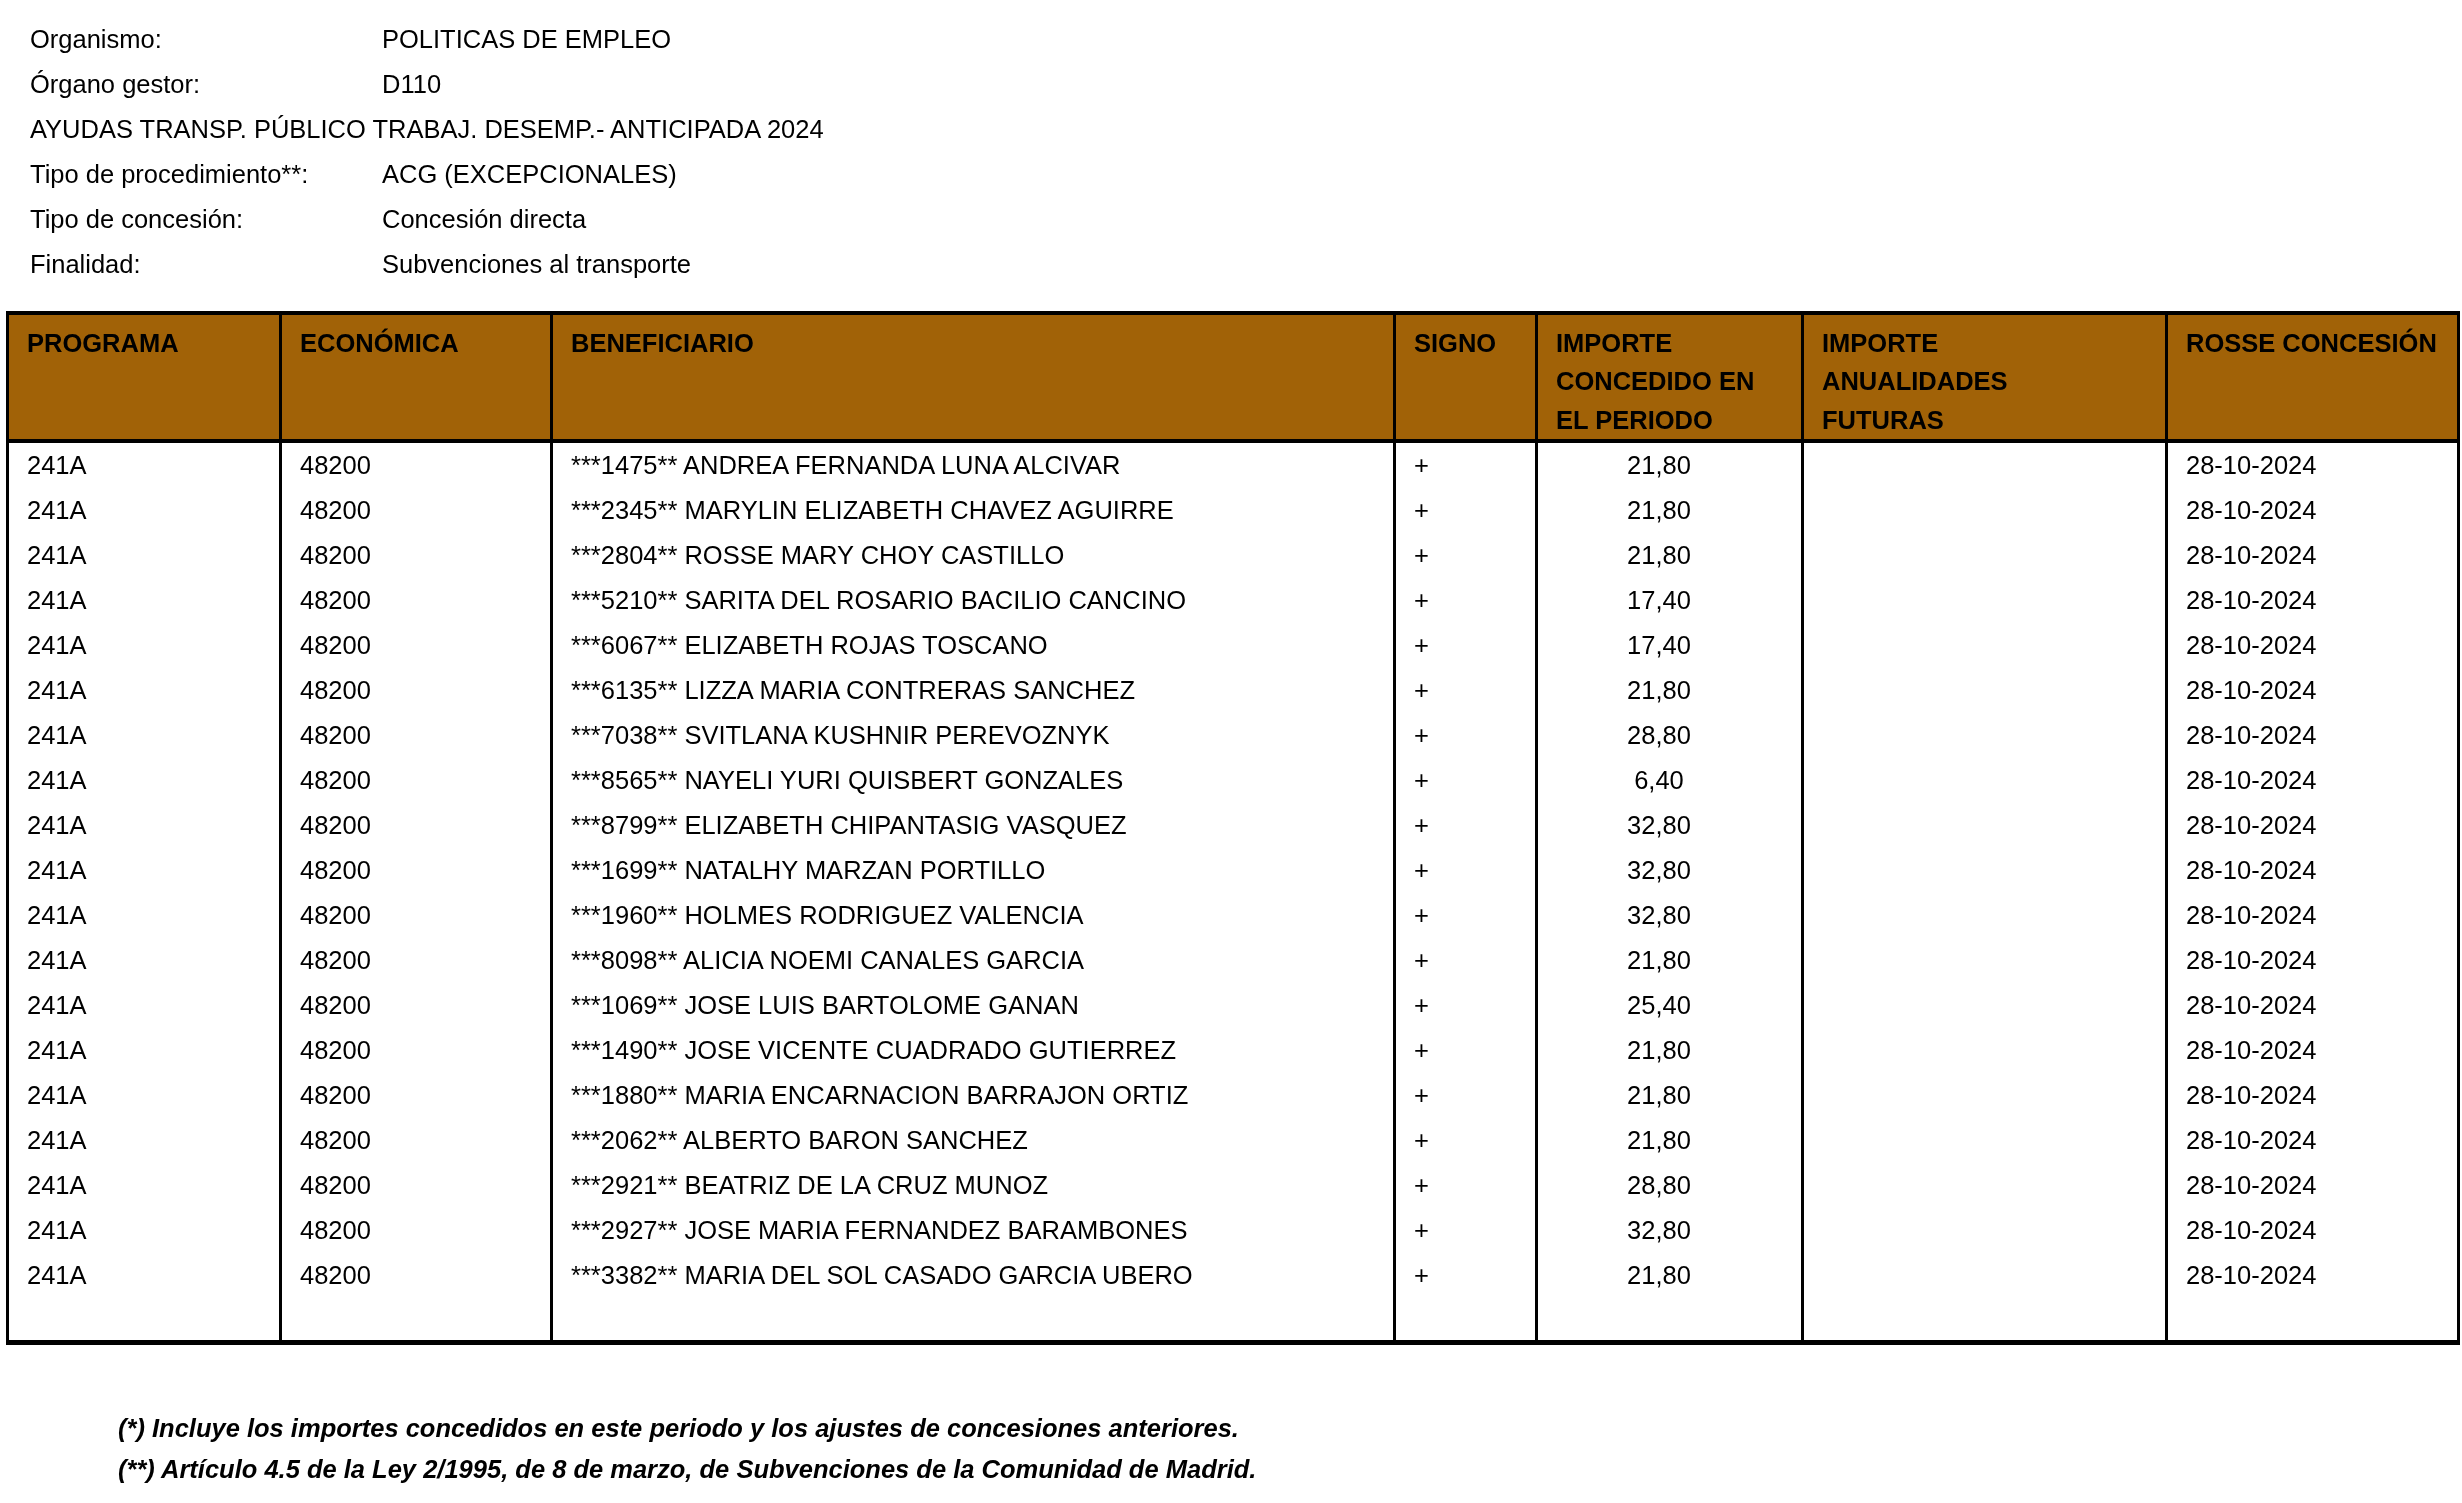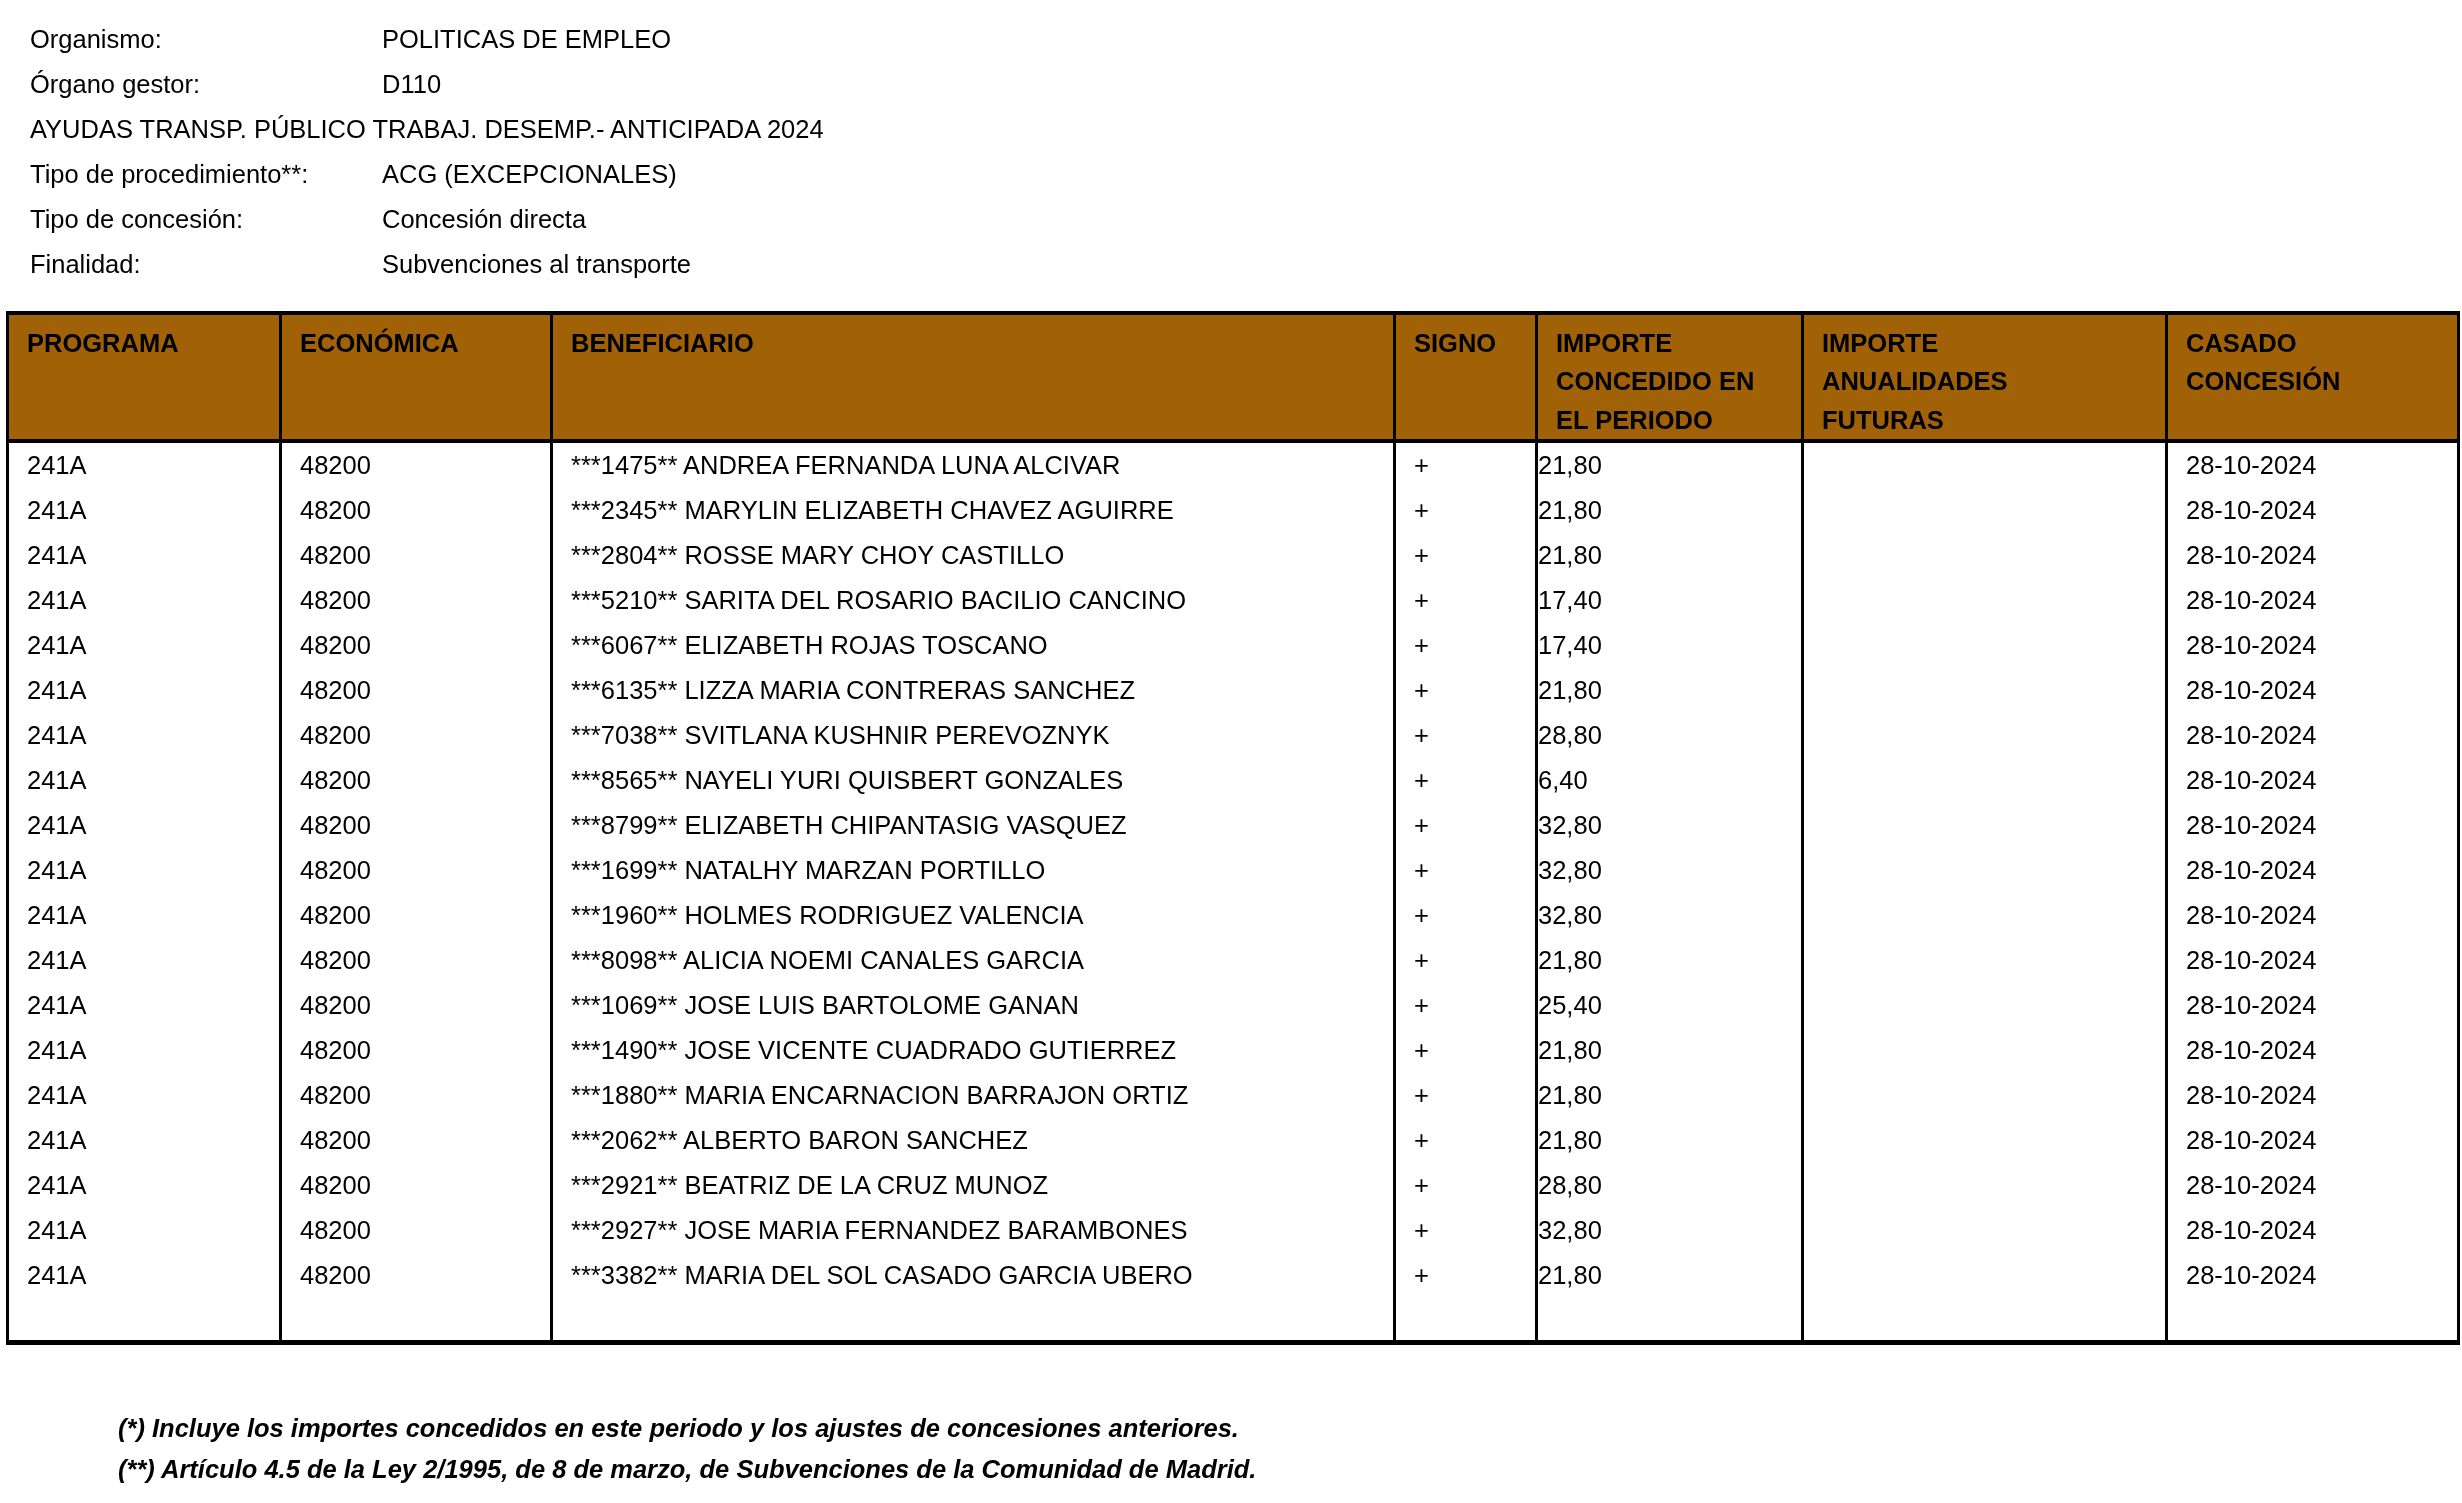--- a/index.html
+++ b/index.html
@@ -77,21 +77,21 @@
     line-height: 1.5;
   }
   table.grants tbody td {
     height: 45px;
     line-height: 45px;
     vertical-align: middle;
     padding: 0 0 0 18px;
     font-weight: normal;
   }
   table.grants tbody td.c-importe {
-    text-align: left;
+    text-align: center;
     padding: 0 21px 0 0;
   }
   table.grants tbody td.c-anualidades {
     padding: 0;
   }
   table.grants tbody tr.spacer-row td {
     height: 42px;
     line-height: 42px;
   }
 
@@ -158,21 +158,21 @@
           <th>PROGRAMA</th>
           <th>ECONÓMICA</th>
           <th>BENEFICIARIO</th>
           <th>SIGNO</th>
           <th>IMPORTE
 CONCEDIDO EN
 EL PERIODO</th>
           <th>IMPORTE
 ANUALIDADES
 FUTURAS</th>
-          <th>CASADO CONCESIÓN</th>
+          <th>ROSSE CONCESIÓN</th>
         </tr>
       </thead>
       <tbody>
         <tr>
     <td class="c-programa">241A</td>
     <td class="c-economica">48200</td>
     <td class="c-beneficiario">***1475** ANDREA FERNANDA LUNA ALCIVAR</td>
     <td class="c-signo">+</td>
     <td class="c-importe">21,80</td>
     <td class="c-anualidades"></td>

